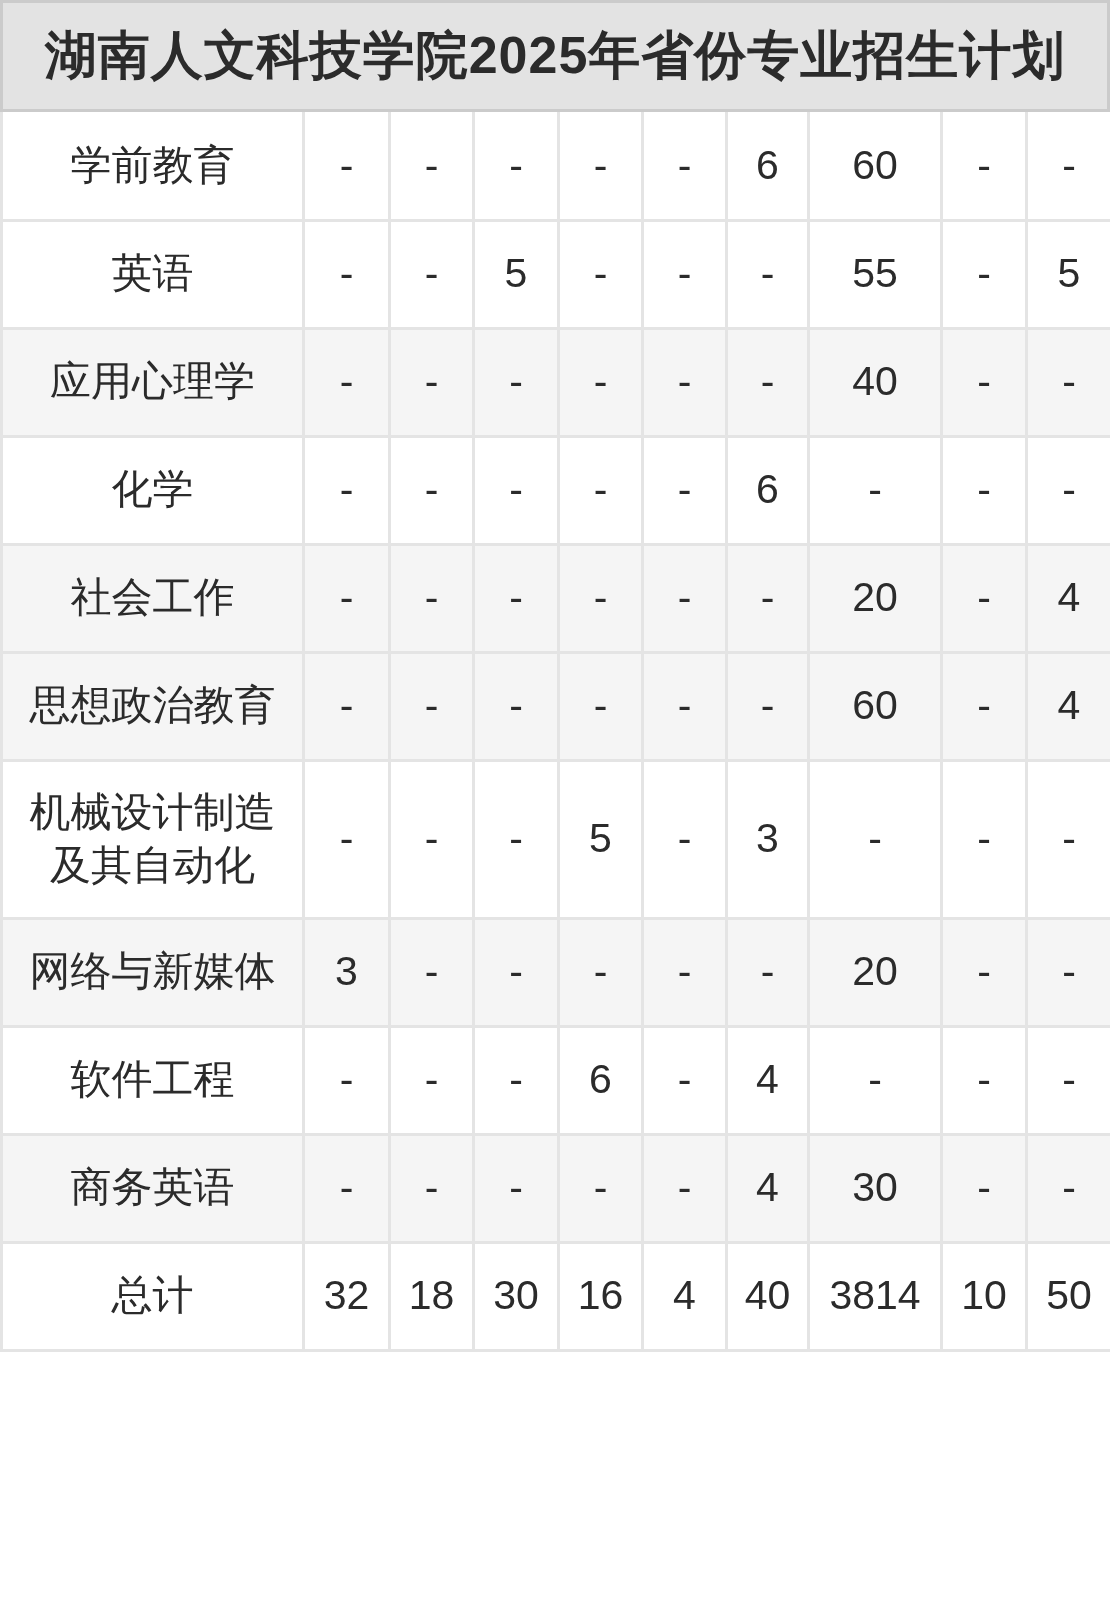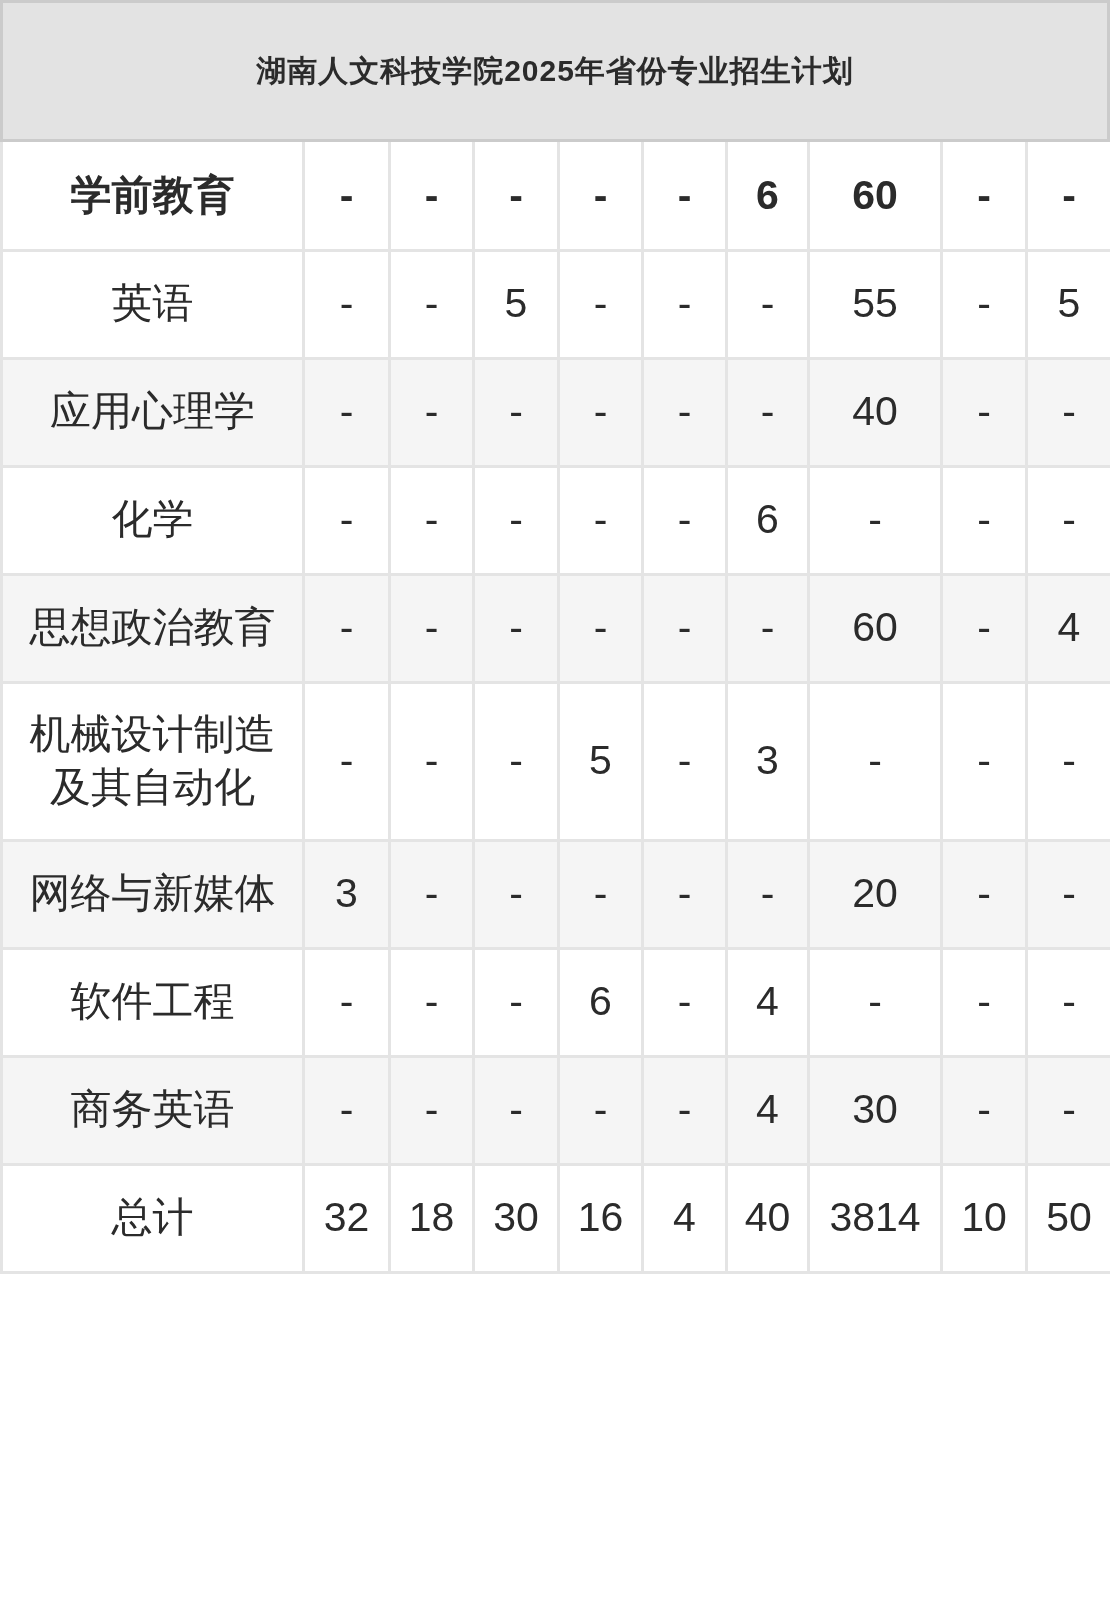--- a/index.html
+++ b/index.html
@@ -13,27 +13,27 @@
   html,body{margin:0;padding:0;background:#ffffff;}
   body{
     width:1110px;
     font-family:"Liberation Sans","DejaVu Sans",sans-serif;
     color:var(--text);
   }
   .page{width:1110px;}
   .title-bar{
     box-sizing:border-box;
     width:1110px;
-    height:142px;
+    height:112px;
     background:var(--title-bg);
     border:3px solid var(--title-border);
     display:flex;
     align-items:center;
     justify-content:center;
-    font-size:30px;
+    font-size:52px;
     font-weight:600;
     letter-spacing:1px;
     color:var(--text);
   }
   table.plan-table{
     width:1110px;
     border-collapse:collapse;
     table-layout:fixed;
   }
   table.plan-table td{
@@ -43,21 +43,21 @@
     text-align:center;
     vertical-align:middle;
     font-size:41px;
     font-weight:400;
     color:var(--text);
     height:108px;
     padding:10px 10px;
     line-height:1.3;
     overflow:hidden;
   }
-  table.plan-table tr:first-child td{border-top:none;font-weight:bold;}
+  table.plan-table tr:first-child td{border-top:none;}
   table.plan-table tr.stripe td{background:var(--stripe-bg);}
   table.plan-table tr.tall td{height:158px;}
 </style>
 </head>
 <body>
 
 <div class="page">
   <div class="title-bar">湖南人文科技学院2025年省份专业招生计划</div>
   <table class="plan-table">
     <colgroup>
@@ -115,20 +115,32 @@
           <td>-</td>
           <td>-</td>
           <td>-</td>
           <td>-</td>
           <td>6</td>
           <td>-</td>
           <td>-</td>
           <td>-</td>
         </tr>
         <tr class="stripe">
+          <td>社会工作</td>
+          <td>-</td>
+          <td>-</td>
+          <td>-</td>
+          <td>-</td>
+          <td>-</td>
+          <td>-</td>
+          <td>20</td>
+          <td>-</td>
+          <td>4</td>
+        </tr>
+        <tr class="stripe">
           <td>思想政治教育</td>
           <td>-</td>
           <td>-</td>
           <td>-</td>
           <td>-</td>
           <td>-</td>
           <td>-</td>
           <td>60</td>
           <td>-</td>
           <td>4</td>

